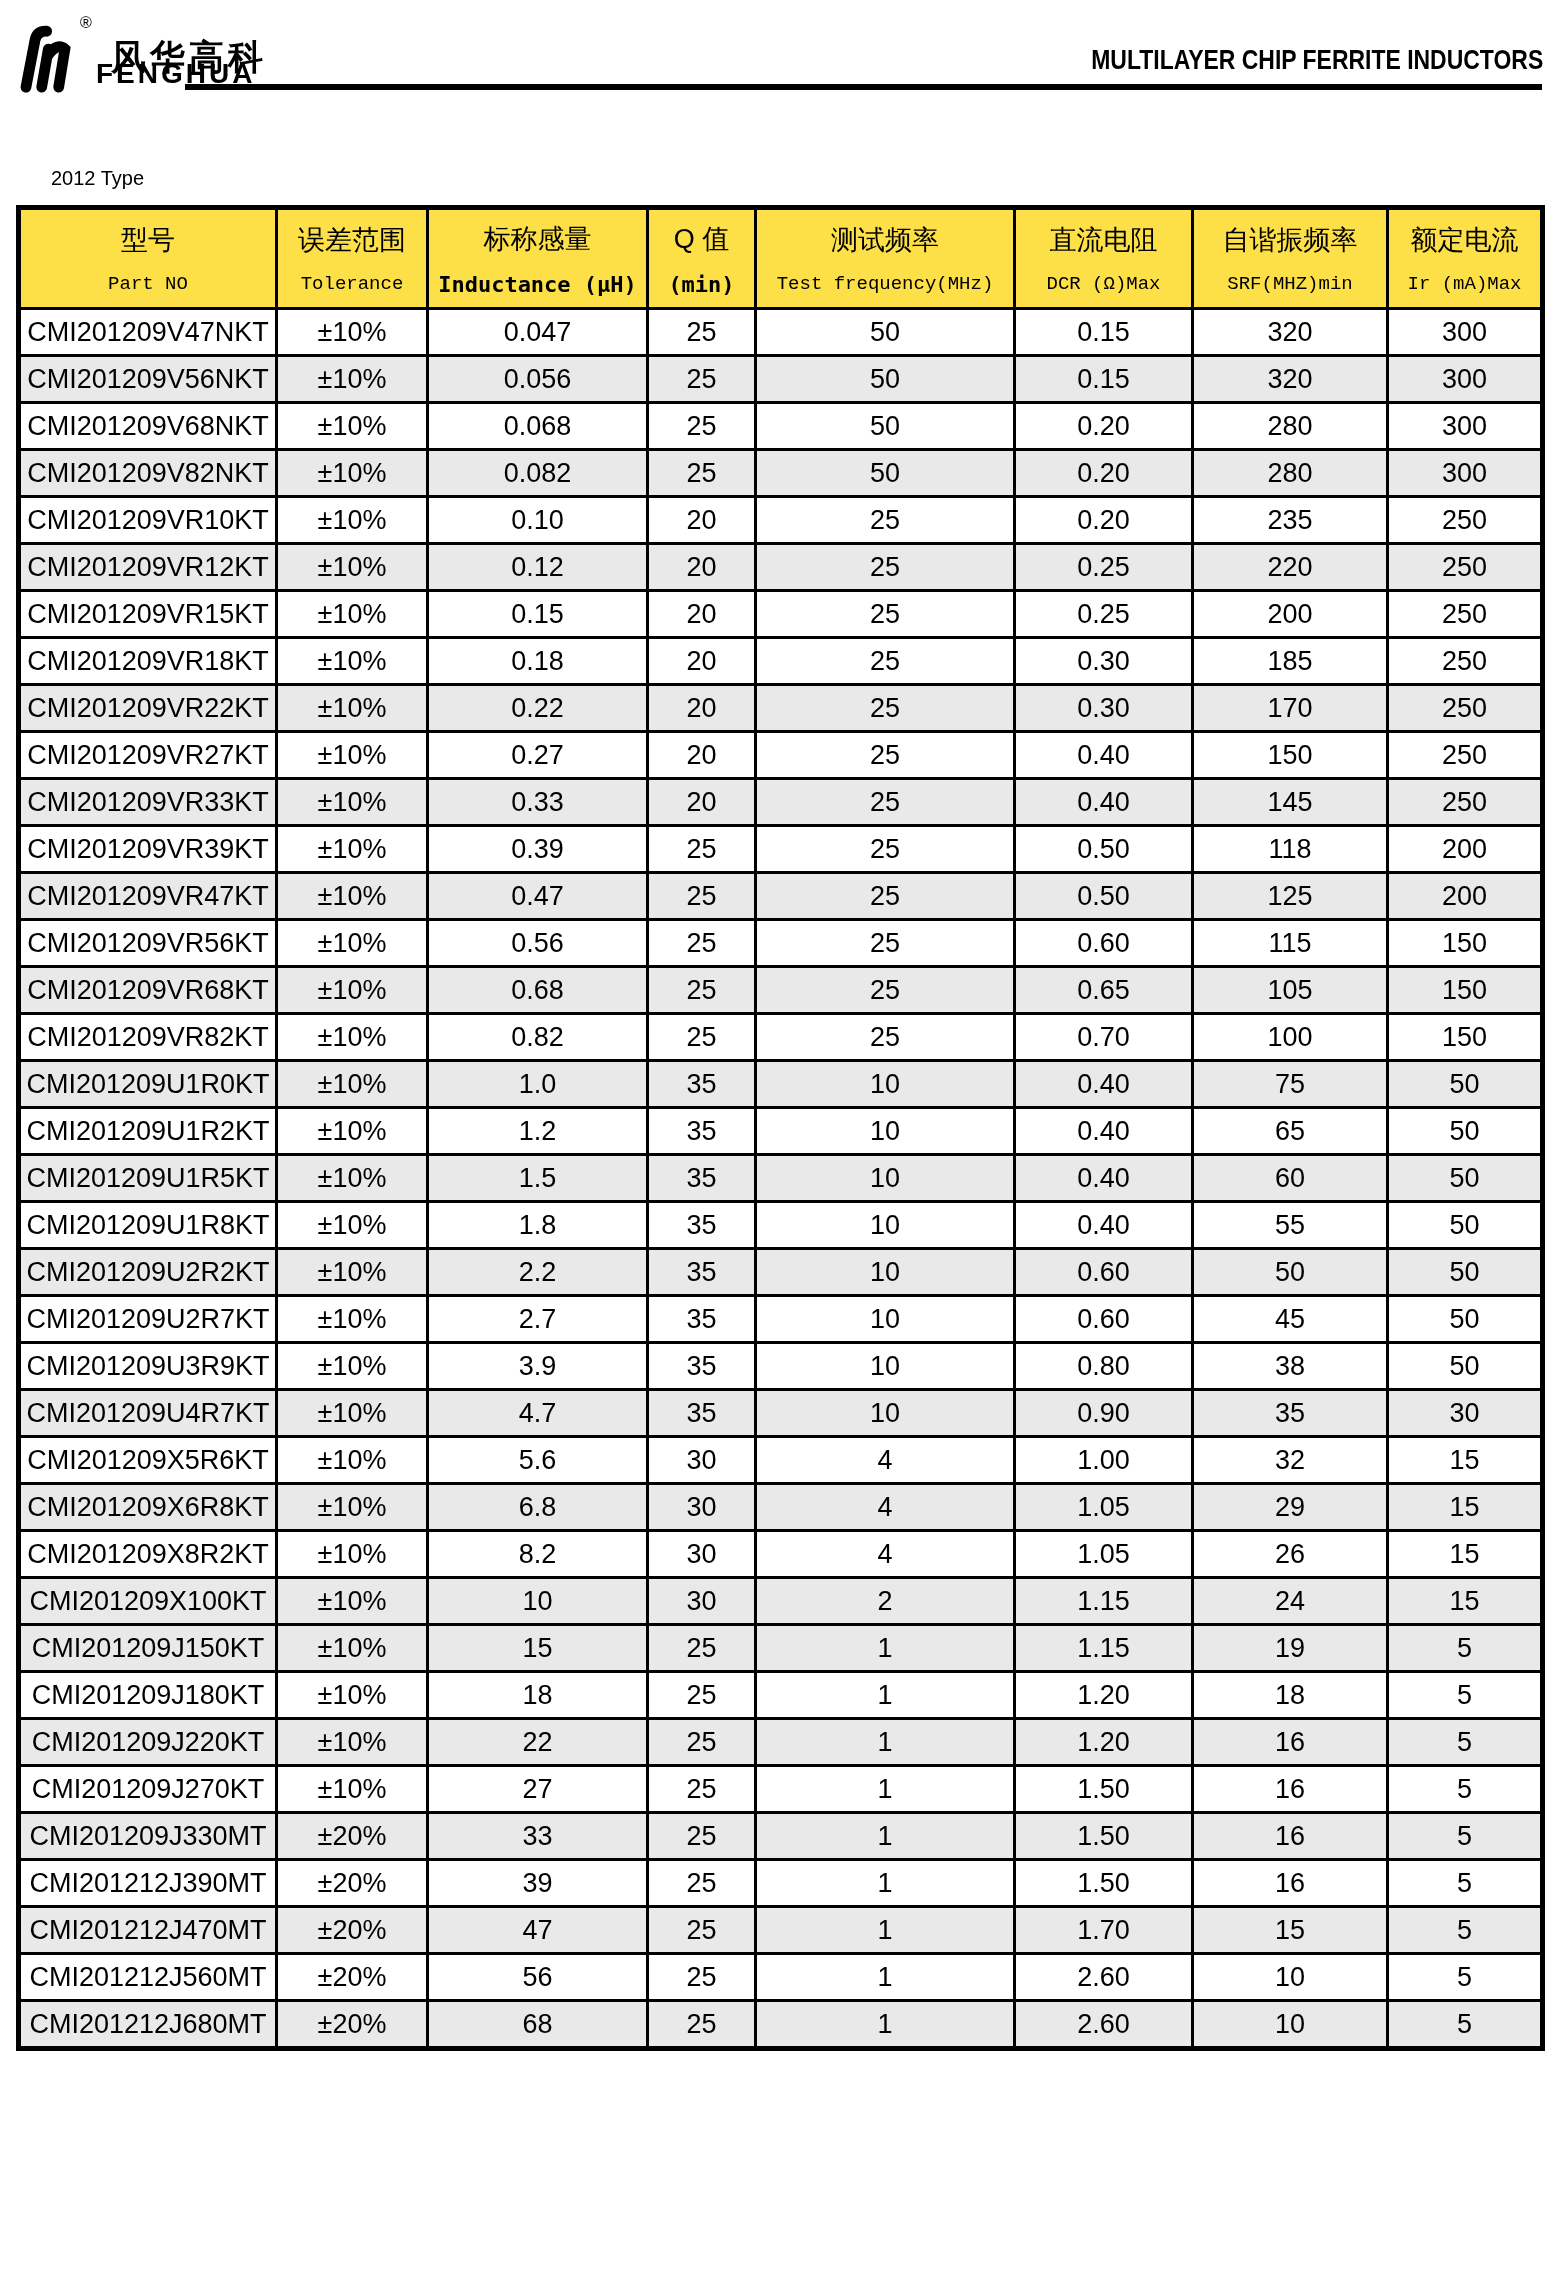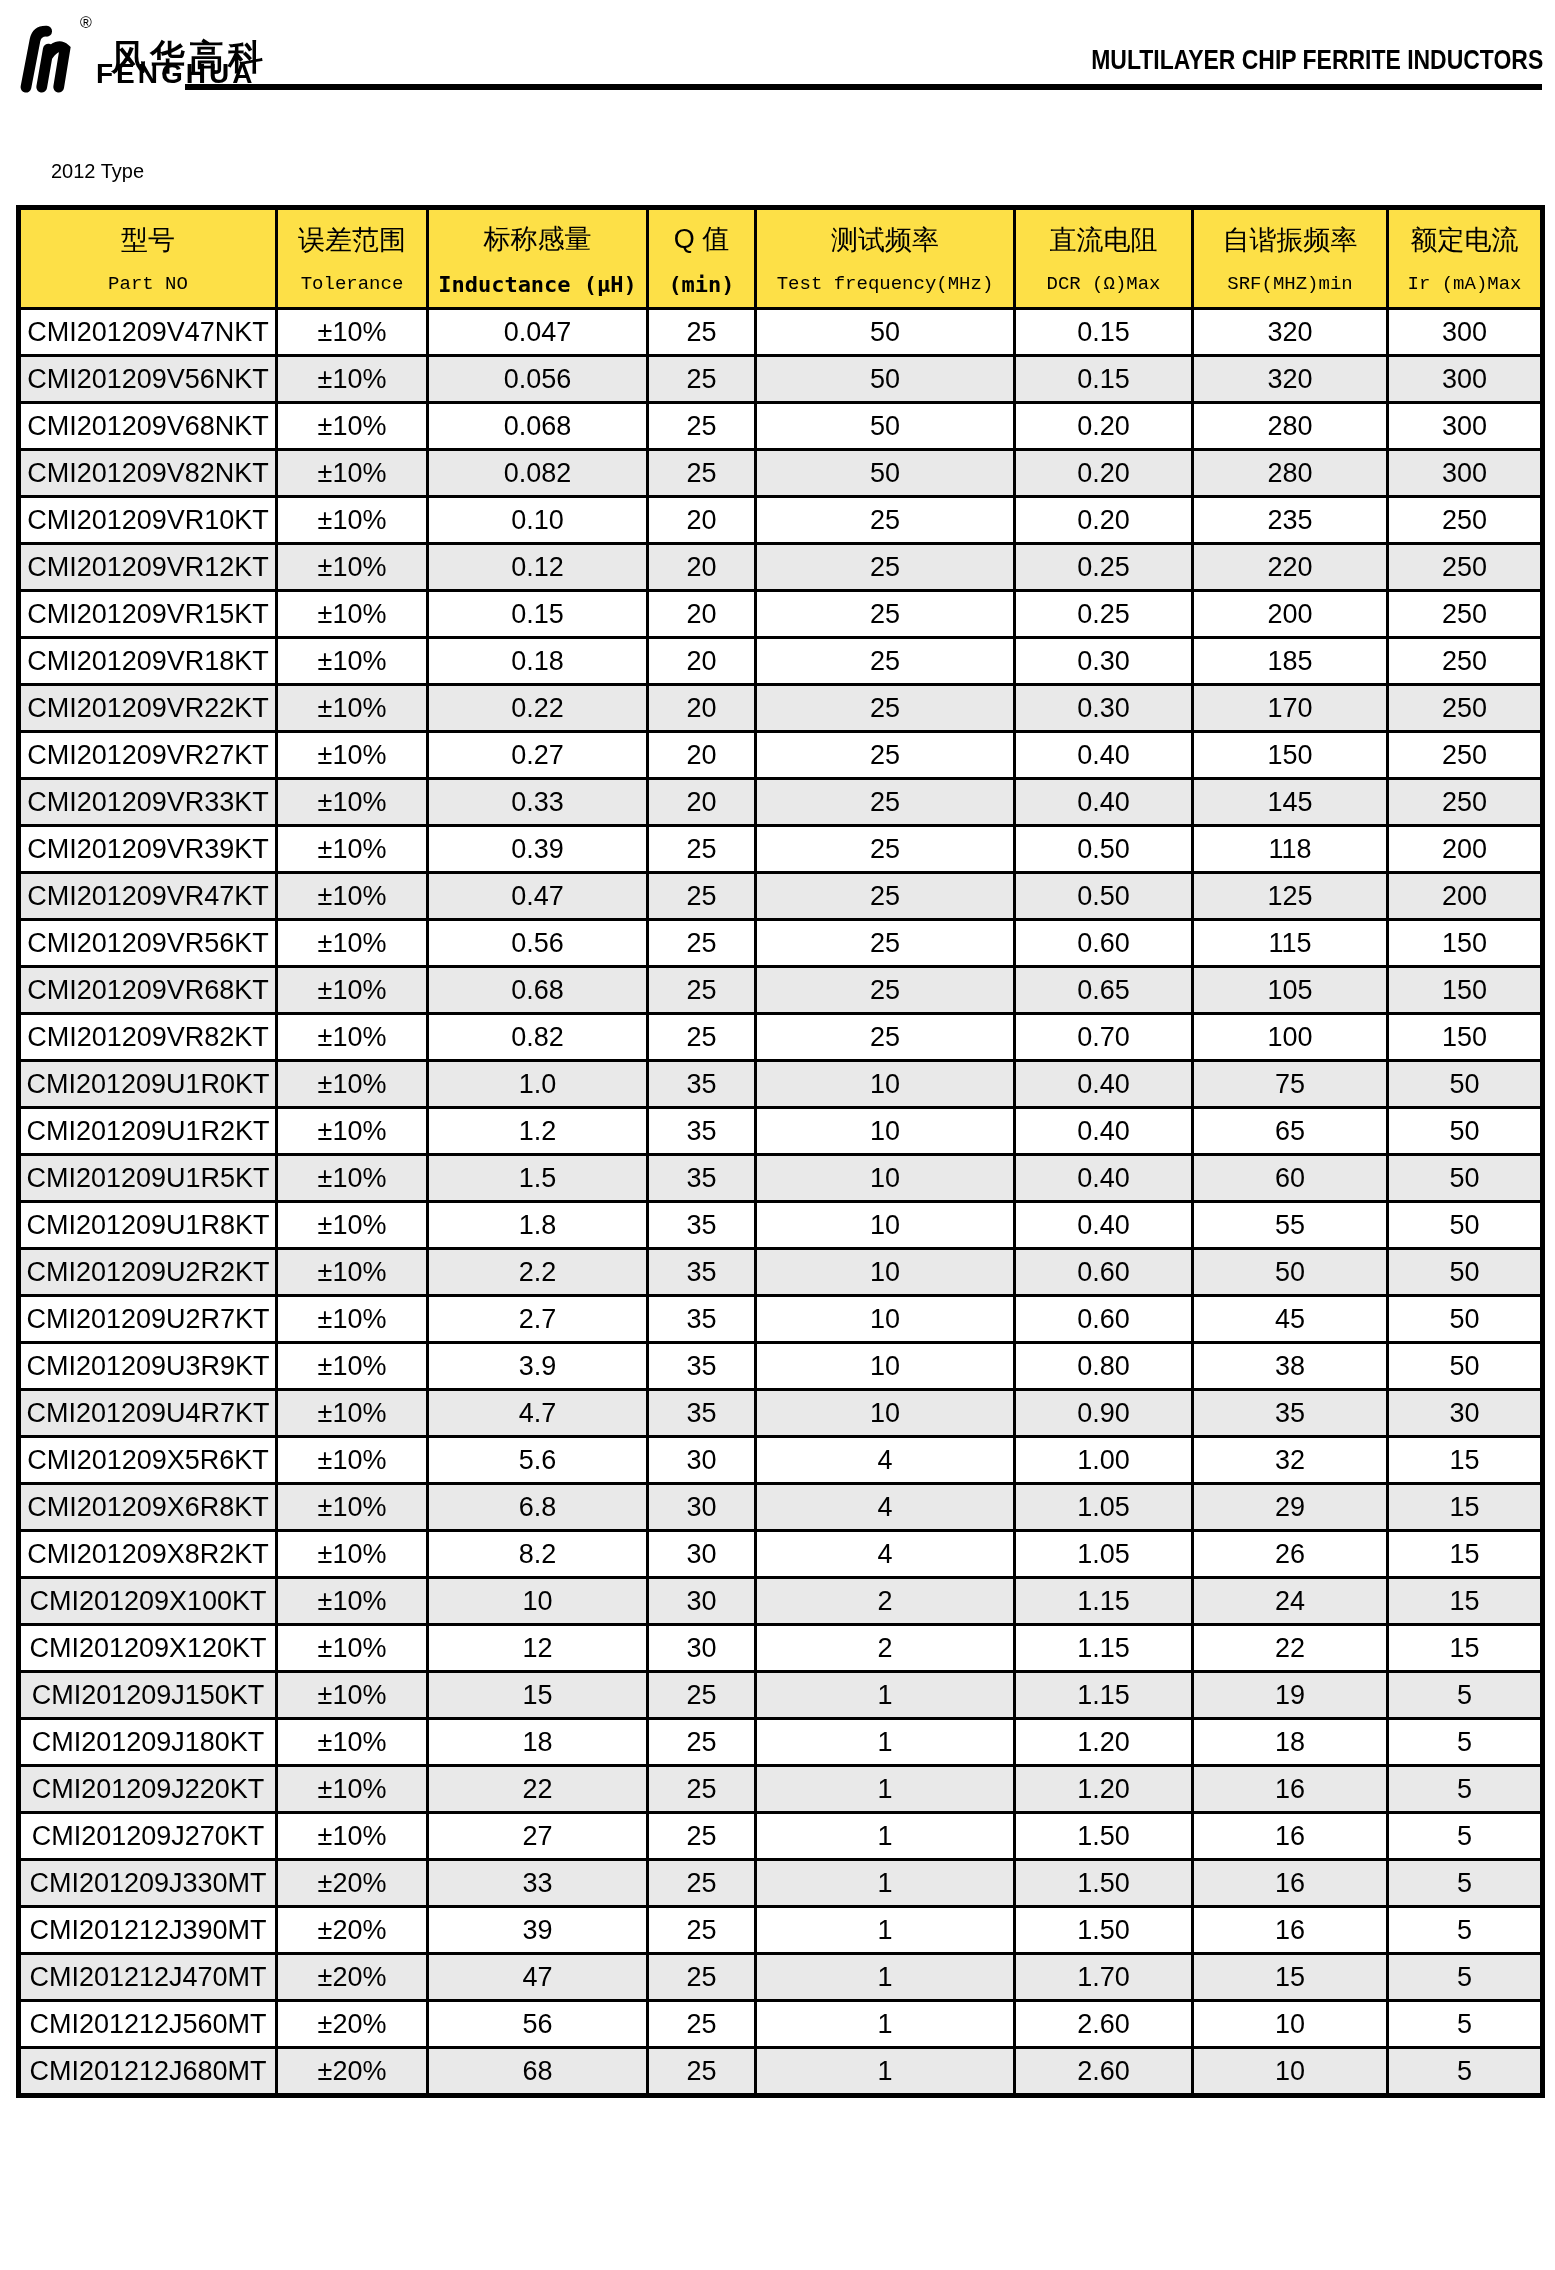--- a/index.html
+++ b/index.html
@@ -23,21 +23,21 @@
     font-size:28px; font-weight:bold; letter-spacing:3px; white-space:nowrap;
   }
   .doc-title {
     position:absolute; right:12px; top:44px;
     font-size:28px; font-weight:bold; white-space:nowrap;
     transform:scaleX(0.82); transform-origin:right center; letter-spacing:0px;
   }
   .hdr-rule { position:absolute; left:185px; right:13px; top:84px; height:6px; background:#000; }
 
   
-  .type-label { position:absolute; left:51px; top:160px; font-size:20px; }
+  .type-label { position:absolute; left:51px; top:167px; font-size:20px; }
 
   
   table.spec {
     position:absolute; left:16px; top:205px;
     width:1524px; table-layout:fixed; border-collapse:collapse;
     border:5px solid #000;
   }
   table.spec th, table.spec td {
     border:3px solid #000; text-align:center; vertical-align:middle;
     padding:0; overflow:hidden; white-space:nowrap;
@@ -394,30 +394,20 @@
         <tr class="shaded">
           <td>CMI201209X100KT</td>
           <td>±10%</td>
           <td>10</td>
           <td>30</td>
           <td>2</td>
           <td>1.15</td>
           <td>24</td>
           <td>15</td>
         </tr>
-        <tr>
-          <td>CMI201209X120KT</td>
-          <td>±10%</td>
-          <td>12</td>
-          <td>30</td>
-          <td>2</td>
-          <td>1.15</td>
-          <td>22</td>
-          <td>15</td>
-        </tr>
         <tr class="shaded">
           <td>CMI201209J150KT</td>
           <td>±10%</td>
           <td>15</td>
           <td>25</td>
           <td>1</td>
           <td>1.15</td>
           <td>19</td>
           <td>5</td>
         </tr>

